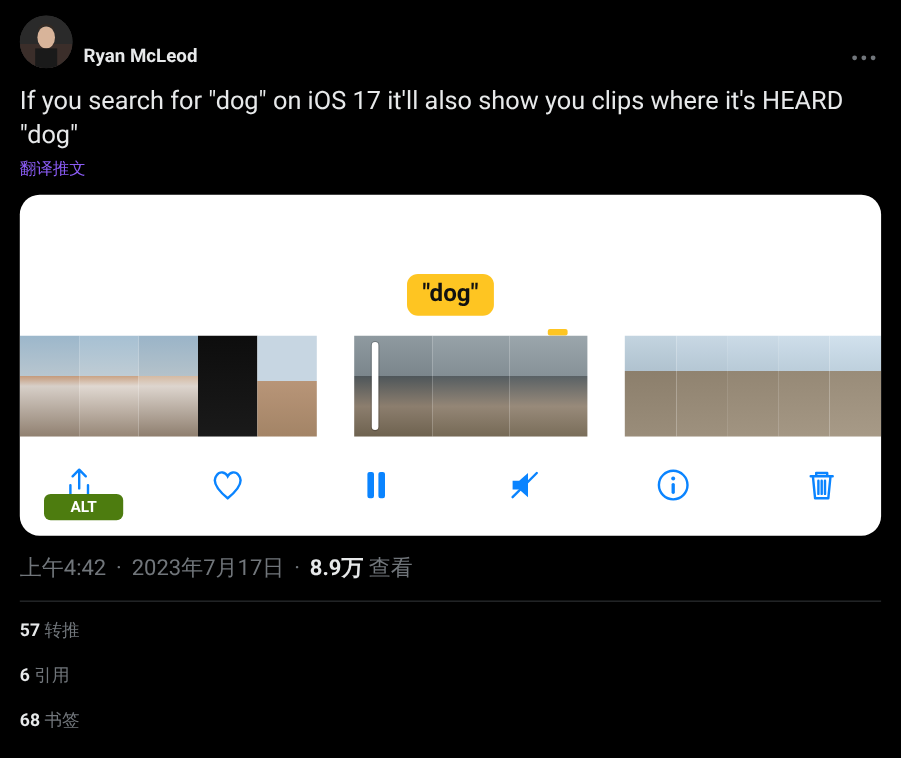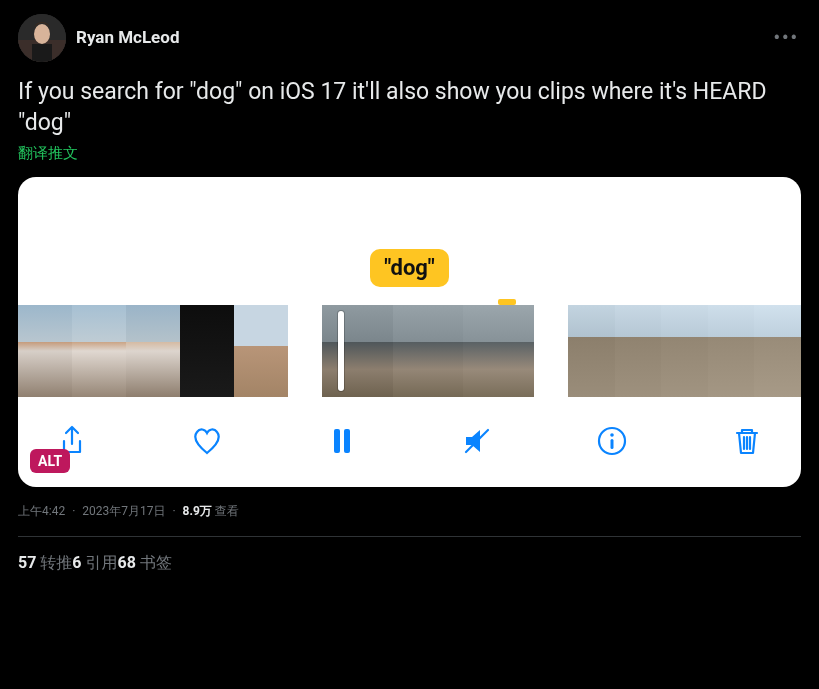--- a/index.html
+++ b/index.html
@@ -10,21 +10,21 @@
     font-family: -apple-system, BlinkMacSystemFont, "Segoe UI", Roboto, Helvetica, Arial, sans-serif;
     color: #e7e9ea;
     overflow: hidden;
   }
   .tweet {
     padding: 14px 18px 0 18px;
     position: relative;
   }
   .header {
     display: flex;
-    align-items: center;
+    align-items: flex-end;
     gap: 10px;
   }
   .avatar {
     width: 48px;
     height: 48px;
     border-radius: 50%;
     overflow: hidden;
     flex-shrink: 0;
     background: #333;
   }
@@ -50,21 +50,21 @@
   }
   .tweet-text {
     margin-top: 14px;
     font-size: 23px;
     line-height: 1.35;
     color: #e7e9ea;
   }
   .translate-link {
     margin-top: 6px;
     font-size: 15px;
-    color: #22c55e;
+    color: #8b5cf6;
     cursor: pointer;
   }
   .media-card {
     margin-top: 14px;
     background: #fff;
     border-radius: 18px;
     overflow: hidden;
     position: relative;
   }
   .media-inner {
@@ -120,47 +120,49 @@
   .ctl {
     width: 36px; height: 36px;
     display:flex; align-items:center; justify-content:center;
     cursor:pointer;
   }
   .ctl svg { width:34px; height:34px; }
   .stroke-blue { stroke:#0a84ff; fill:none; stroke-width:2.2; }
   .fill-blue { fill:#0a84ff; }
   .alt-badge {
     position:absolute;
-    left:12px;
+    left:22px;
     bottom:14px;
-    background:#be185d;
+    background:#4d7c0f;
     color:#fff;
     font-size:14px;
     font-weight:700;
-    padding:4px 8px;
+    padding:4px 24px;
     border-radius:6px;
     cursor:pointer;
   }
   .meta-row {
     margin-top: 16px;
-    font-size: 12px;
+    font-size: 20px;
     color:#71767b;
   }
   .meta-row .dot { padding:0 4px; }
   .meta-row .view-count { color:#e7e9ea; font-weight:700; }
   .divider {
     border:none;
     border-top:1px solid #2f3336;
     margin-top:16px;
   }
   .stats-row {
     display:flex;
+    gap:20px;
     padding: 16px 0 4px 0;
     font-size:16px;
     color:#71767b;
+    flex-direction:column;
   }
   .stat .num {
     color:#e7e9ea;
     font-weight:700;
     margin-right:4px;
   }
 </style>
 </head>
 <body>
 

